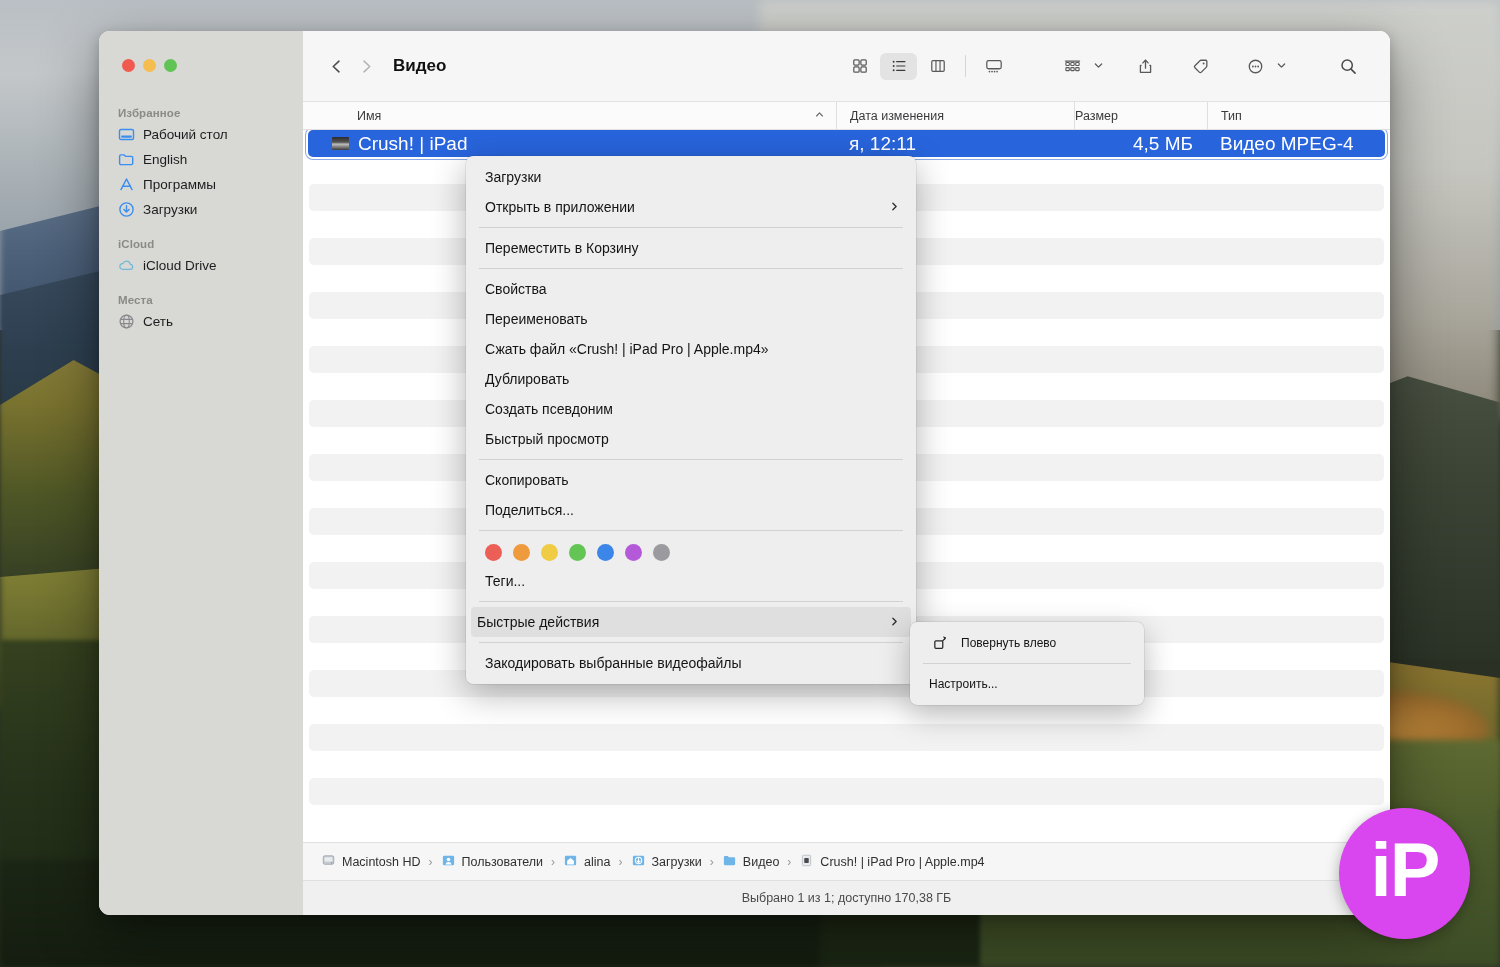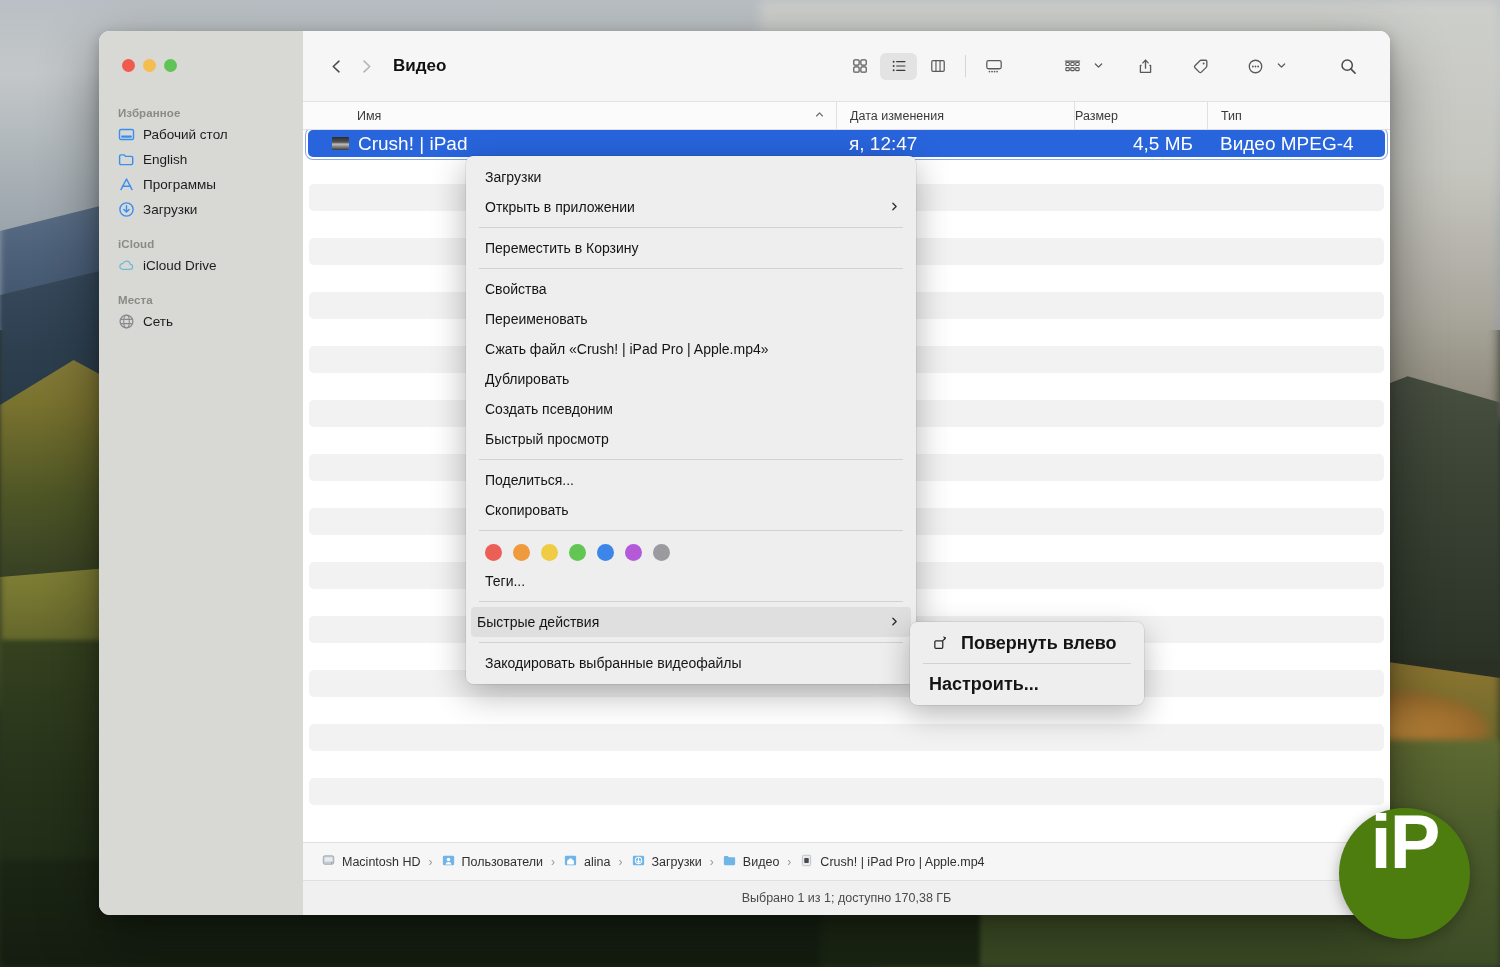--- a/index.html
+++ b/index.html
@@ -310,44 +310,44 @@
   
   #submenu {
     position: absolute;
     left: 910px; top: 622px;
     width: 234px;
     background: #eeeeee;
     border-radius: 7px;
     box-shadow: 0 10px 30px rgba(0,0,0,0.28), 0 0 0 0.5px rgba(0,0,0,0.13);
     padding: 7px 0;
     z-index: 60;
-    font-size: 18px;
+    font-size: 12px;
     color: #141414;
-    font-weight: bold;
   }
   .sm-item {
     height: 28px;
     display: flex;
     align-items: center;
     padding-left: 20px;
     gap: 11px;
   }
   .sm-item.noicon { padding-left: 19px; }
   .sm-ic { width: 20px; height: 18px; flex: 0 0 20px; display: flex; align-items: center; justify-content: center; }
   .sm-sep { height: 1px; background: #d2d2d2; margin: 6px 13px; }
 
   
   #watermark {
     position: absolute;
     left: 1339px; top: 808px;
     width: 131px; height: 131px;
     border-radius: 50%;
-    background: #4d7c0f;
+    background: #d946ef;
     z-index: 70;
     display: flex;
+    align-items: center;
     justify-content: center;
     box-shadow: 0 3px 14px rgba(0,0,0,0.3);
   }
   #watermark span {
     color: #ffffff;
     font-size: 76px;
     font-weight: 700;
     letter-spacing: -2px;
     line-height: 1;
     position: relative;
@@ -600,21 +600,21 @@
         <div class="stripe" style="top:486px"></div>
         <div class="stripe" style="top:540px"></div>
         <div class="stripe" style="top:594px"></div>
         <div class="stripe" style="top:648px"></div>
 
         <div id="selrow">
           <div class="sr-name">
             <span class="vid-thumb"></span>
             <span>Crush! | iPad</span>
           </div>
-          <div class="sr-date">я, 12:47</div>
+          <div class="sr-date">я, 12:11</div>
           <div class="sr-size">4,5 МБ</div>
           <div class="sr-type">Видео MPEG-4</div>
         </div>
       </div>
 
       <div id="pathbar">
         <span class="pb-item">
           <span>
             <svg viewBox="0 0 16 16" width="15" height="15">
                 <rect x="2.4" y="3" width="11.2" height="9" rx="1.6" fill="#c6ccd2" stroke="#9aa2ab" stroke-width="0.9"></rect>
@@ -732,24 +732,24 @@
     <div class="mi">
       <span>Создать псевдоним</span>
     </div>
     <div class="mi">
       <span>Быстрый просмотр</span>
     </div>
 
     <div class="msep"></div>
 
     <div class="mi">
+      <span>Скопировать</span>
+    </div>
+    <div class="mi">
       <span>Поделиться...</span>
-    </div>
-    <div class="mi">
-      <span>Скопировать</span>
     </div>
 
     <div class="msep"></div>
 
     <div class="tagrow">
       <span class="tagdot" style="background:#ec5f56"></span>
       <span class="tagdot" style="background:#ef9a3c"></span>
       <span class="tagdot" style="background:#f0cc44"></span>
       <span class="tagdot" style="background:#62c554"></span>
       <span class="tagdot" style="background:#3b86e8"></span>

